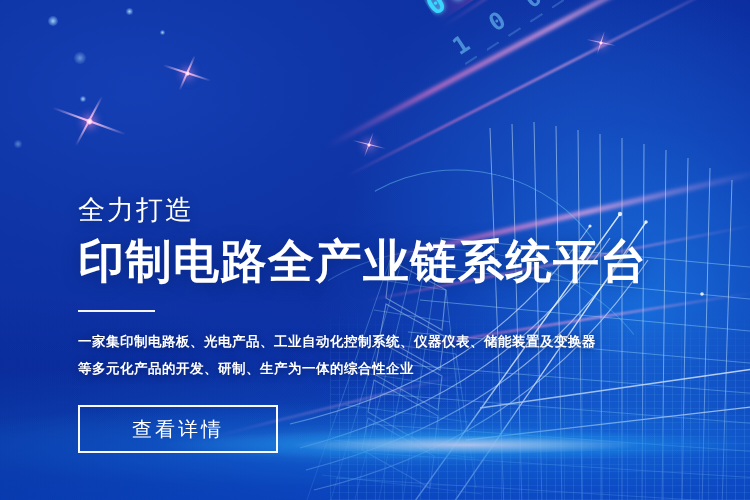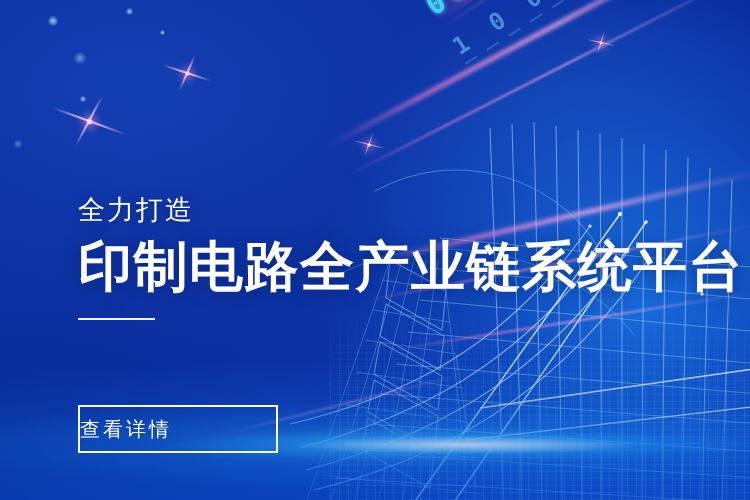--- a/index.html
+++ b/index.html
@@ -143,21 +143,21 @@
   #eyebrow {
     color: #ffffff;
     font-size: 27px;
     letter-spacing: 2px;
     font-weight: 400;
     text-shadow: 0 1px 10px rgba(5,25,90,0.55);
   }
   #headline {
     margin-top: 9px;
     color: #ffffff;
-    font-size: 54px;
+    font-size: 46px;
     font-weight: 700;
     letter-spacing: 1.5px;
     line-height: 1.08;
     text-shadow: 0 2px 16px rgba(6,30,100,0.55);
     white-space: nowrap;
   }
   #divider {
     margin-top: 23px;
     width: 77px; height: 2px;
     background: #ffffff;
@@ -176,21 +176,21 @@
   #cta {
     position: absolute;
     left: 78px; top: 405px;
     width: 200px; height: 48px;
     box-sizing: border-box;
     border: 2px solid rgba(255,255,255,0.97);
     background: transparent;
     color: #ffffff;
     font-size: 20px;
     letter-spacing: 3px;
-    display: flex; align-items: center; justify-content: flex-start;
+    display: flex; align-items: center; justify-content: center;
     cursor: pointer;
     font-family: "Liberation Sans", "DejaVu Sans", sans-serif;
   }
 </style>
 </head>
 <body>
 
 <div id="banner">
 
   <div class="layer" id="bg-base"></div>
@@ -293,19 +293,23 @@
   <div class="dotstar" style="left:126px; top:8px;   width:7px;  height:7px;"></div>
   <div class="dotstar" style="left:74px;  top:52px;  width:12px; height:12px; opacity:.6;"></div>
   <div class="dotstar" style="left:14px;  top:140px; width:8px;  height:8px;  opacity:.5;"></div>
   <div class="dotstar" style="left:80px;  top:96px;  width:6px;  height:6px;"></div>
   <div class="dotstar" style="left:160px; top:30px;  width:5px;  height:5px;"></div>
 
   <div id="content">
     <div id="eyebrow">全力打造</div>
     <div id="headline">印制电路全产业链系统平台</div>
     <div id="divider"></div>
+    <div id="desc">
+      <div>一家集印制电路板、光电产品、工业自动化控制系统、仪器仪表、储能装置及变换器</div>
+      <div>等多元化产品的开发、研制、生产为一体的综合性企业</div>
+    </div>
   </div>
 
   <div id="cta">
     <span>查看详情</span>
   </div>
 
 </div>
 
 </body></html>

